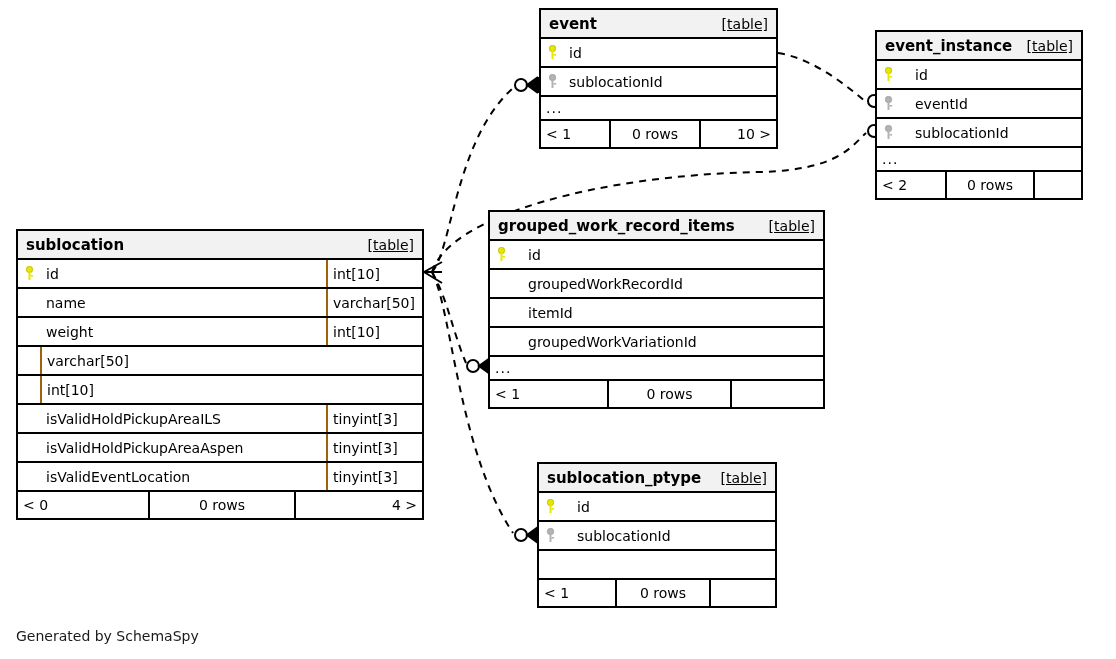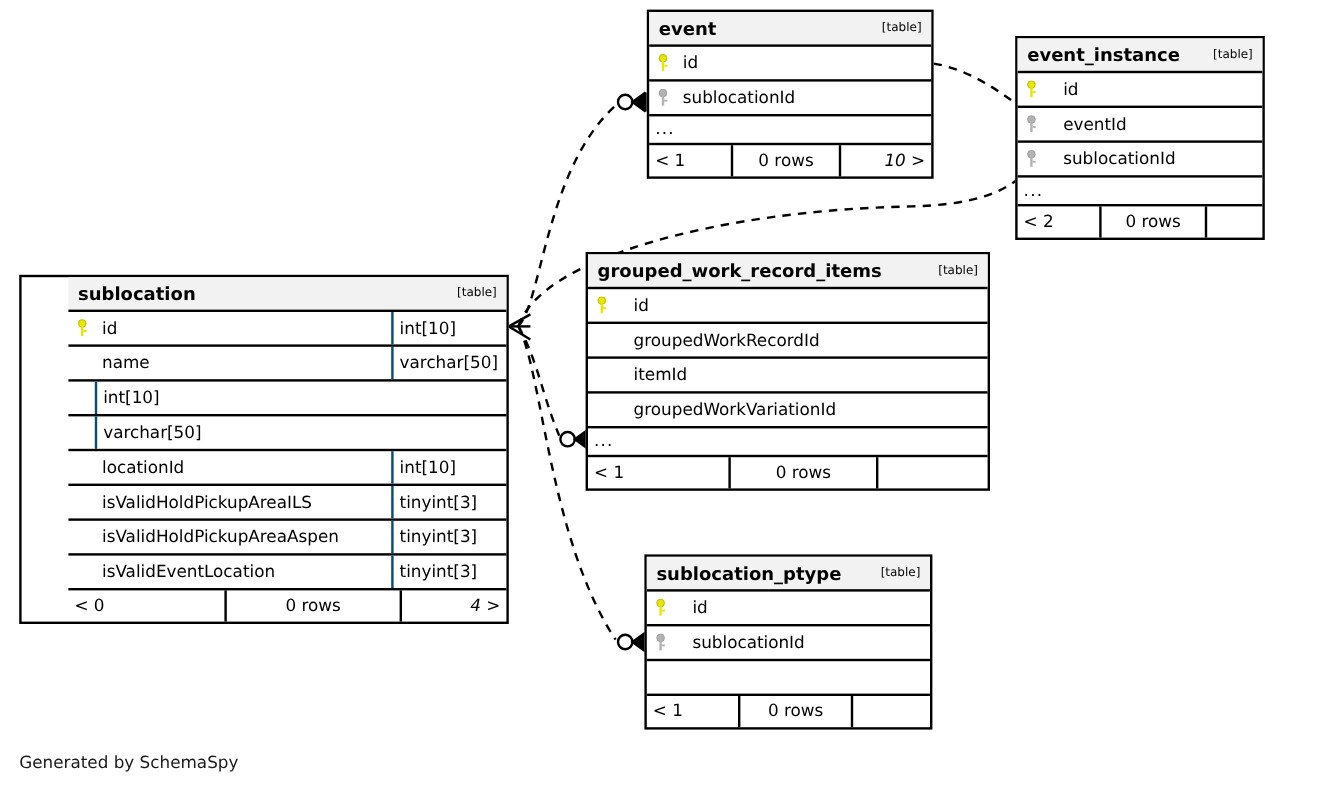--- a/index.html
+++ b/index.html
@@ -45,23 +45,24 @@
     justify-content: space-between;
     padding: 0 8px;
     box-sizing: border-box;
   }
   .tbl-title {
     font-weight: bold;
     font-size: 15px;
     white-space: nowrap;
   }
   .tbl-tag {
-    font-size: 10px;
+    font-size: 14px;
     white-space: nowrap;
     margin-left: 10px;
+    text-decoration: underline;
   }
   .tbl-row {
     display: flex;
     align-items: stretch;
     border-bottom: 2px solid #000000;
     height: 29px;
     box-sizing: border-box;
     text-align: right;
   }
   .col-name {
@@ -75,21 +76,21 @@
     overflow: hidden;
     white-space: nowrap;
   }
   .col-type {
     flex: 0 0 auto;
     display: flex;
     align-items: center;
     padding-left: 5px;
     padding-right: 5px;
     font-size: 14px;
-    border-left: 2px solid #0c4a6e;
+    border-left: 2px solid #a16207;
     box-sizing: border-box;
     white-space: nowrap;
   }
   .keyslot {
     width: 22px;
     flex: 0 0 22px;
     display: flex;
     align-items: center;
     justify-content: center;
   }
@@ -122,21 +123,20 @@
     padding-left: 5px;
   }
   .foot-mid {
     justify-content: center;
     border-left: 2px solid #000000;
     border-right: 2px solid #000000;
   }
   .foot-right {
     justify-content: flex-end;
     padding-right: 5px;
-    font-style: italic;
   }
   #credit {
     position: absolute;
     left: 16px;
     top: 628px;
     font-size: 14px;
     color: #1a1a1a;
     white-space: nowrap;
     z-index: 6;
   }
@@ -212,21 +212,21 @@
       <span class="col-name">sublocationId</span>
     </div>
     <div class="ellipsis-row">...</div>
     <div class="tbl-footer">
       <span class="foot-cell foot-left" style="width:68px">&lt; 1</span>
       <span class="foot-cell foot-mid" style="width:92px">0 rows</span>
       <span class="foot-cell foot-right" style="flex:1">10 &gt;</span>
     </div>
   </div>
 
-  <div class="table-box" style="left:846px; top:30px; width:208px;">
+  <div class="table-box" style="left:875px; top:30px; width:208px;">
     <div class="tbl-header">
       <span class="tbl-title">event_instance</span>
       <span class="tbl-tag">[table]</span>
     </div>
     <div class="tbl-row">
       <span class="keyslot">
         <svg class="key-ico" width="9" height="15" viewBox="0 0 9 15">
             <circle cx="4.5" cy="3.5" r="3.2" fill="#e6e600" stroke="#b0b000" stroke-width="0.7"></circle>
             <rect x="3.5" y="5.5" width="2" height="8.5" fill="#e6e600"></rect>
             <rect x="5.5" y="9" width="2.6" height="1.6" fill="#e6e600"></rect>
@@ -255,21 +255,21 @@
       <span class="col-name" style="padding-left:16px">sublocationId</span>
     </div>
     <div class="ellipsis-row">...</div>
     <div class="tbl-footer">
       <span class="foot-cell foot-left" style="width:68px">&lt; 2</span>
       <span class="foot-cell foot-mid" style="width:90px">0 rows</span>
       <span class="foot-cell foot-right" style="flex:1"></span>
     </div>
   </div>
 
-  <div class="table-box" style="left:16px; top:229px; width:408px;padding-left:39px;">
+  <div class="table-box" style="left:16px; top:229px; width:408px;">
     <div class="tbl-header">
       <span class="tbl-title">sublocation</span>
       <span class="tbl-tag">[table]</span>
     </div>
 
     <div class="tbl-row">
       <span class="keyslot">
         <svg class="key-ico" width="9" height="15" viewBox="0 0 9 15">
             <circle cx="4.5" cy="3.5" r="3.2" fill="#e6e600" stroke="#b0b000" stroke-width="0.7"></circle>
             <rect x="3.5" y="5.5" width="2" height="8.5" fill="#e6e600"></rect>
@@ -279,29 +279,29 @@
       <span class="col-name">id</span>
       <span class="col-type" style="width:96px">int[10]</span>
     </div>
     <div class="tbl-row">
       <span class="keyslot"></span>
       <span class="col-name">name</span>
       <span class="col-type" style="width:96px">varchar[50]</span>
     </div>
     <div class="tbl-row">
       <span class="keyslot"></span>
+      <span class="col-name">weight</span>
       <span class="col-type" style="width:96px">int[10]</span>
     </div>
     <div class="tbl-row">
       <span class="keyslot"></span>
       <span class="col-type" style="width:96px">varchar[50]</span>
     </div>
     <div class="tbl-row">
       <span class="keyslot"></span>
-      <span class="col-name">locationId</span>
       <span class="col-type" style="width:96px">int[10]</span>
     </div>
     <div class="tbl-row">
       <span class="keyslot"></span>
       <span class="col-name">isValidHoldPickupAreaILS</span>
       <span class="col-type" style="width:96px">tinyint[3]</span>
     </div>
     <div class="tbl-row">
       <span class="keyslot"></span>
       <span class="col-name">isValidHoldPickupAreaAspen</span>

